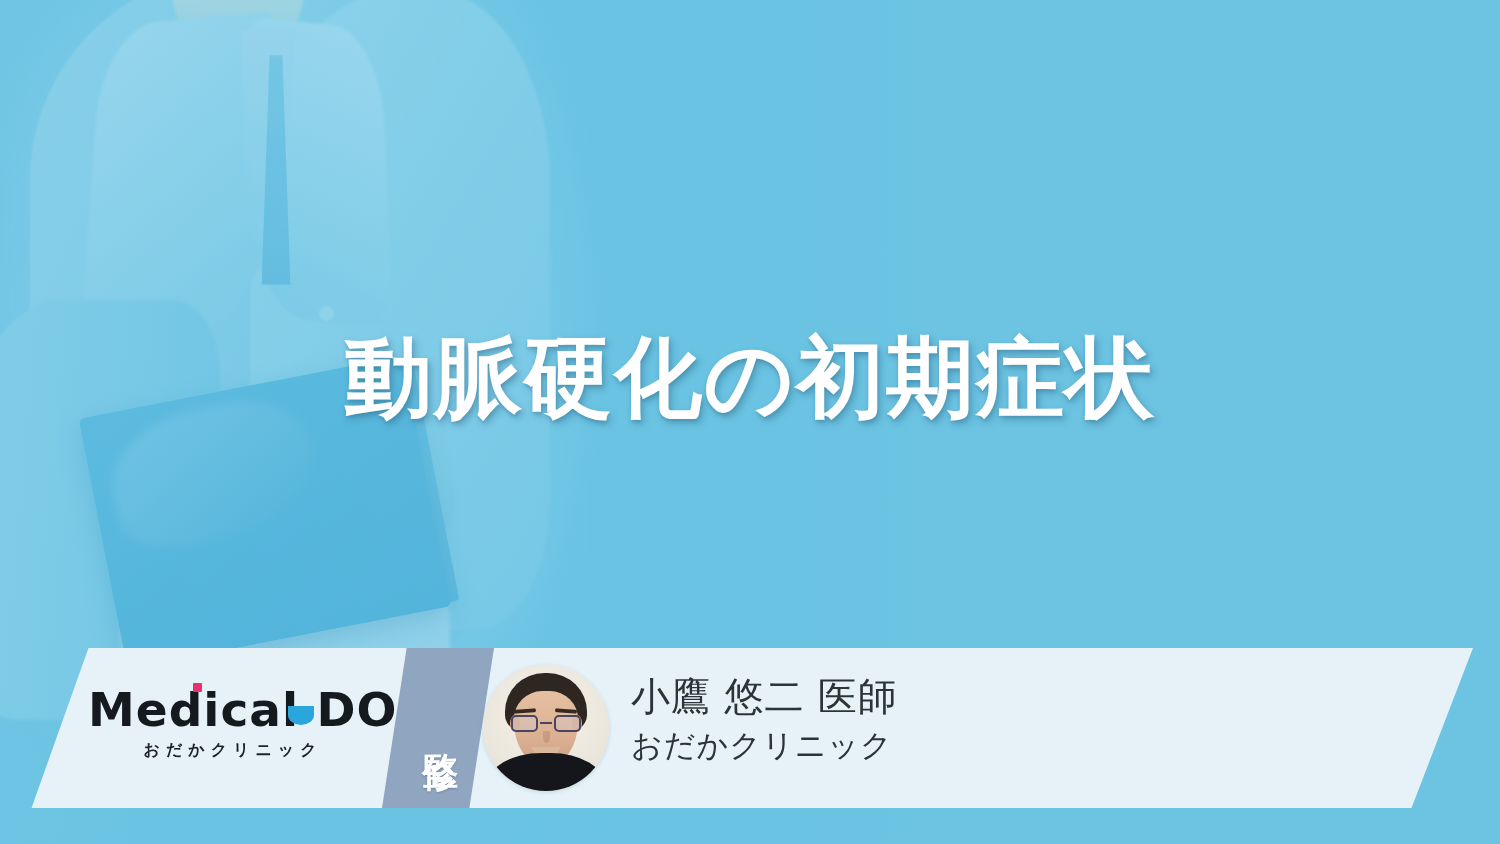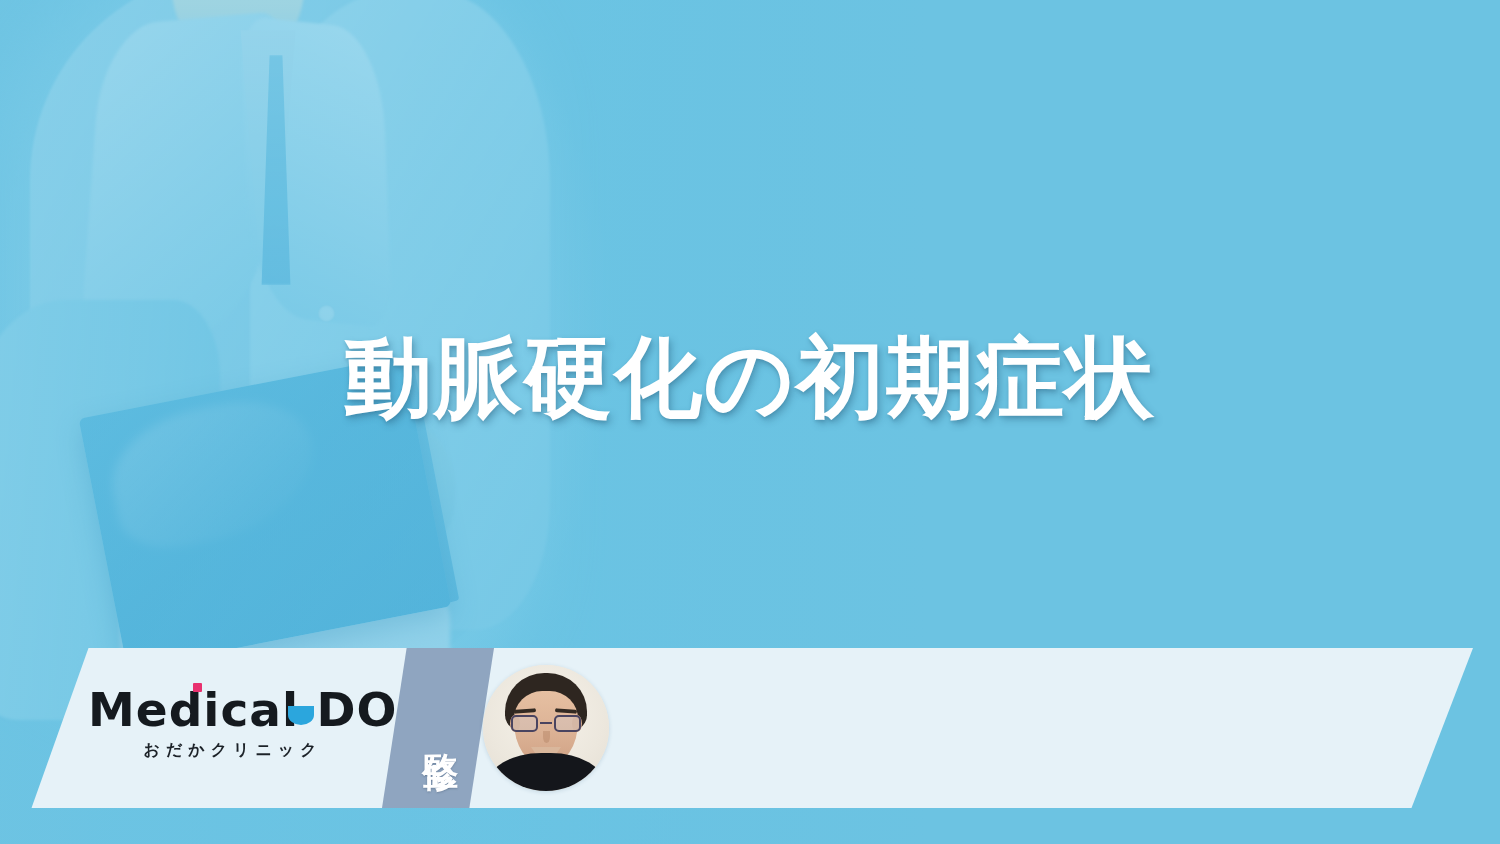--- a/index.html
+++ b/index.html
@@ -477,15 +477,19 @@
         <span class="lens l"></span>
         <span class="bridge"></span>
         <span class="lens r"></span>
       </div>
       <div class="nose"></div>
       <div class="mouth"></div>
       <div class="collar"></div>
       <div class="shirt"></div>
     </div>
 
+    <div class="doctor-text">
+      <p class="doctor-name">小鷹 悠二 医師</p>
+      <p class="doctor-clinic">おだかクリニック</p>
+    </div>
   </div>
 
 </div>
 
 </body></html>

